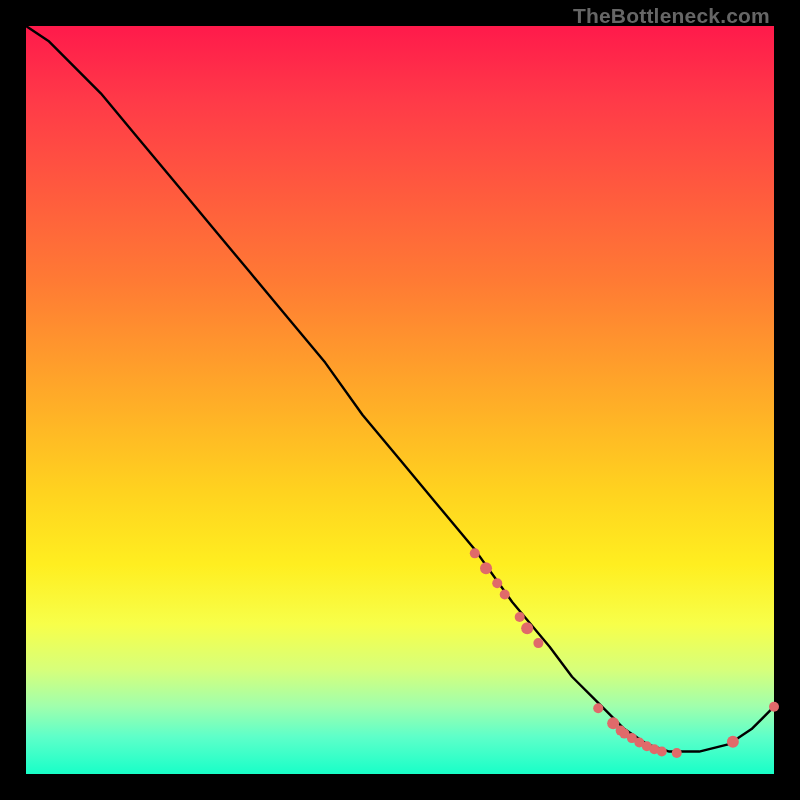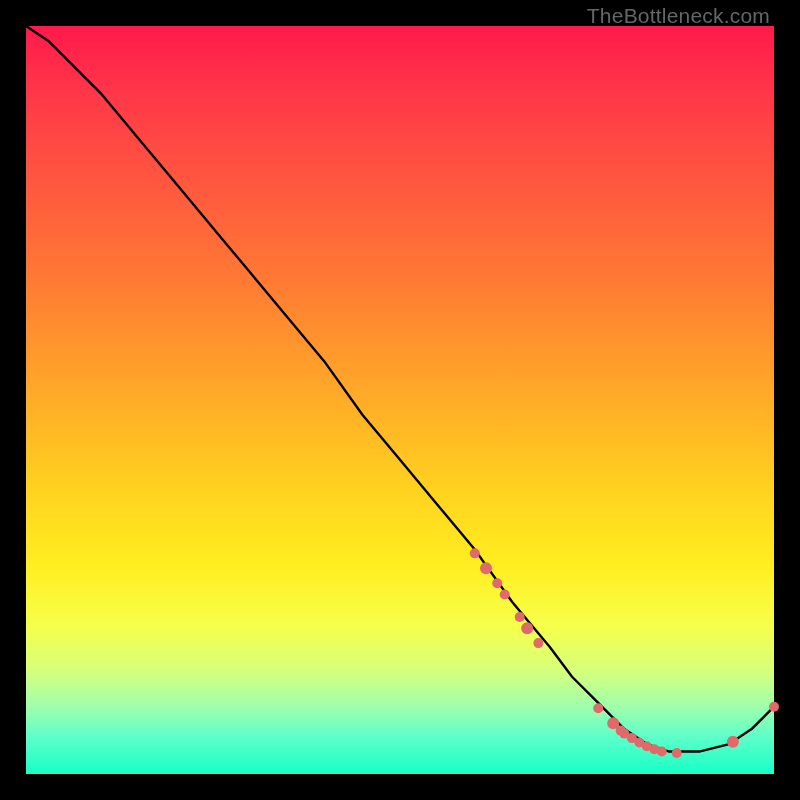--- a/index.html
+++ b/index.html
@@ -39,21 +39,21 @@
       #5effc9 95%,
       #18ffc8 100%
     );
   }
   .watermark {
     position: absolute;
     top: 4px;
     right: 30px;
     color: #666;
     font-size: 21px;
-    font-weight: 400;
+    font-weight: 700;
     letter-spacing: 0.2px;
   }
   svg.curve {
     position: absolute;
     left: 0;
     top: 0;
     width: 748px;
     height: 748px;
     overflow: visible;
   }

